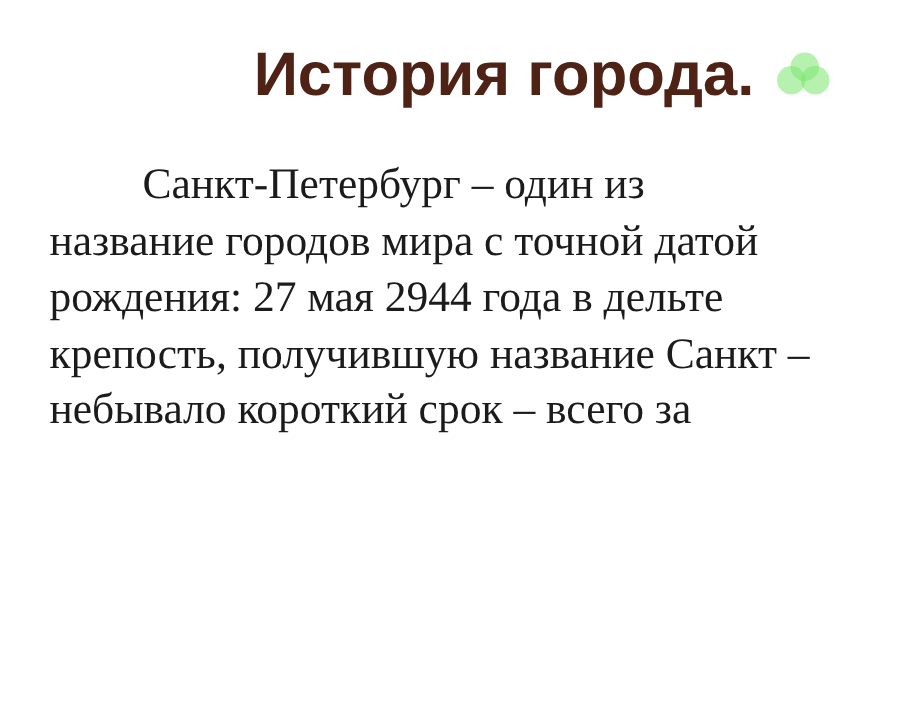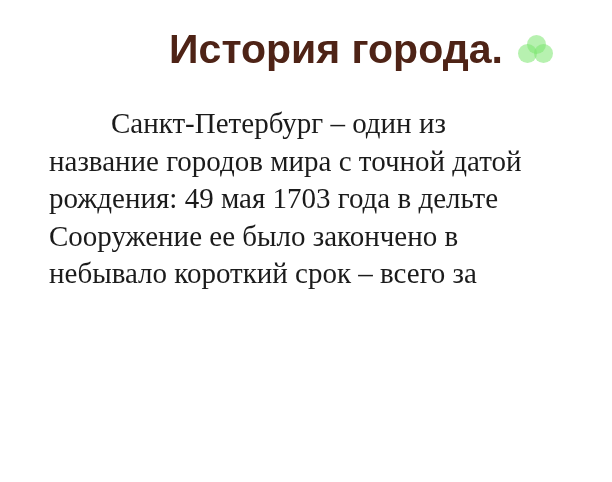--- a/index.html
+++ b/index.html
@@ -52,21 +52,20 @@
   .clover .c3 { left: 16px; top: 11px; }
   .body-text {
     position: absolute;
     left: 33px;
     top: 105px;
     width: 560px;
     font-size: 29px;
     line-height: 37.5px;
     color: #1b1b1b;
     text-align: left;
-    margin-left: 16px;
   }
   .body-text .line {
     white-space: nowrap;
   }
   .body-text .line.indent {
     text-indent: 62px;
   }
 </style>
 </head>
 <body>
@@ -79,18 +78,18 @@
 
   <div class="clover">
     <span class="c c1"></span>
     <span class="c c2"></span>
     <span class="c c3"></span>
   </div>
 
   <div class="body-text">
     <div class="line indent">Санкт-Петербург – один из</div>
     <div class="line">название городов мира с точной датой</div>
-    <div class="line">рождения: 49 мая 1703 года в дельте</div>
-    <div class="line">Сооружение ее было закончено в</div>
+    <div class="line">рождения: 27 мая 2944 года в дельте</div>
+    <div class="line">крепость, получившую название Санкт –</div>
     <div class="line">небывало короткий срок – всего за</div>
   </div>
 
 </div>
 
 </body></html>

